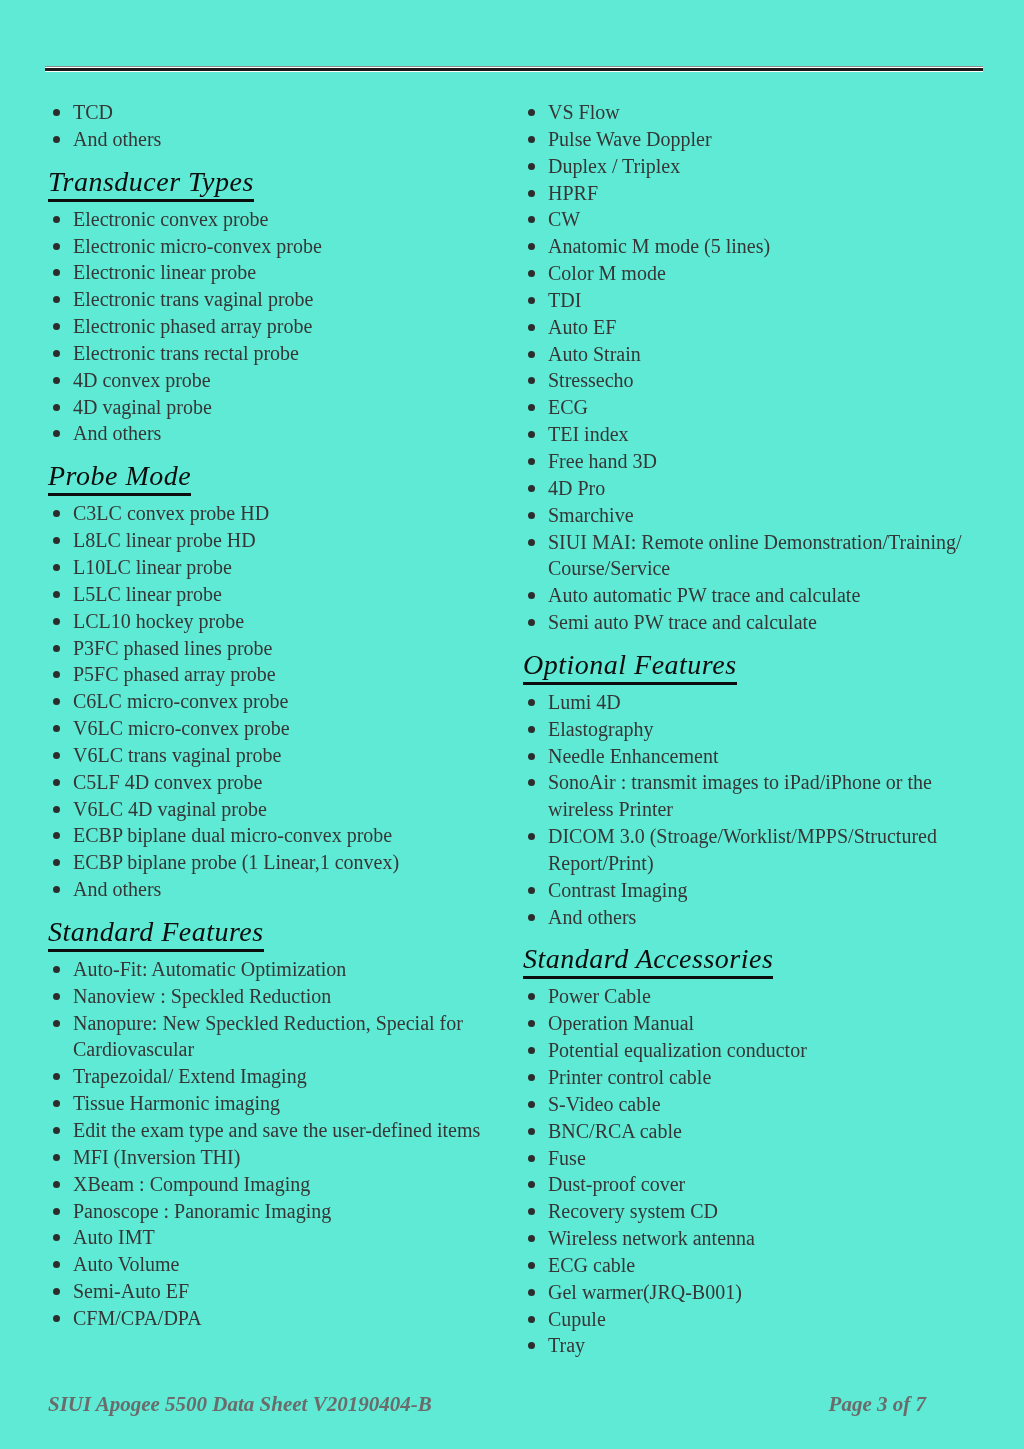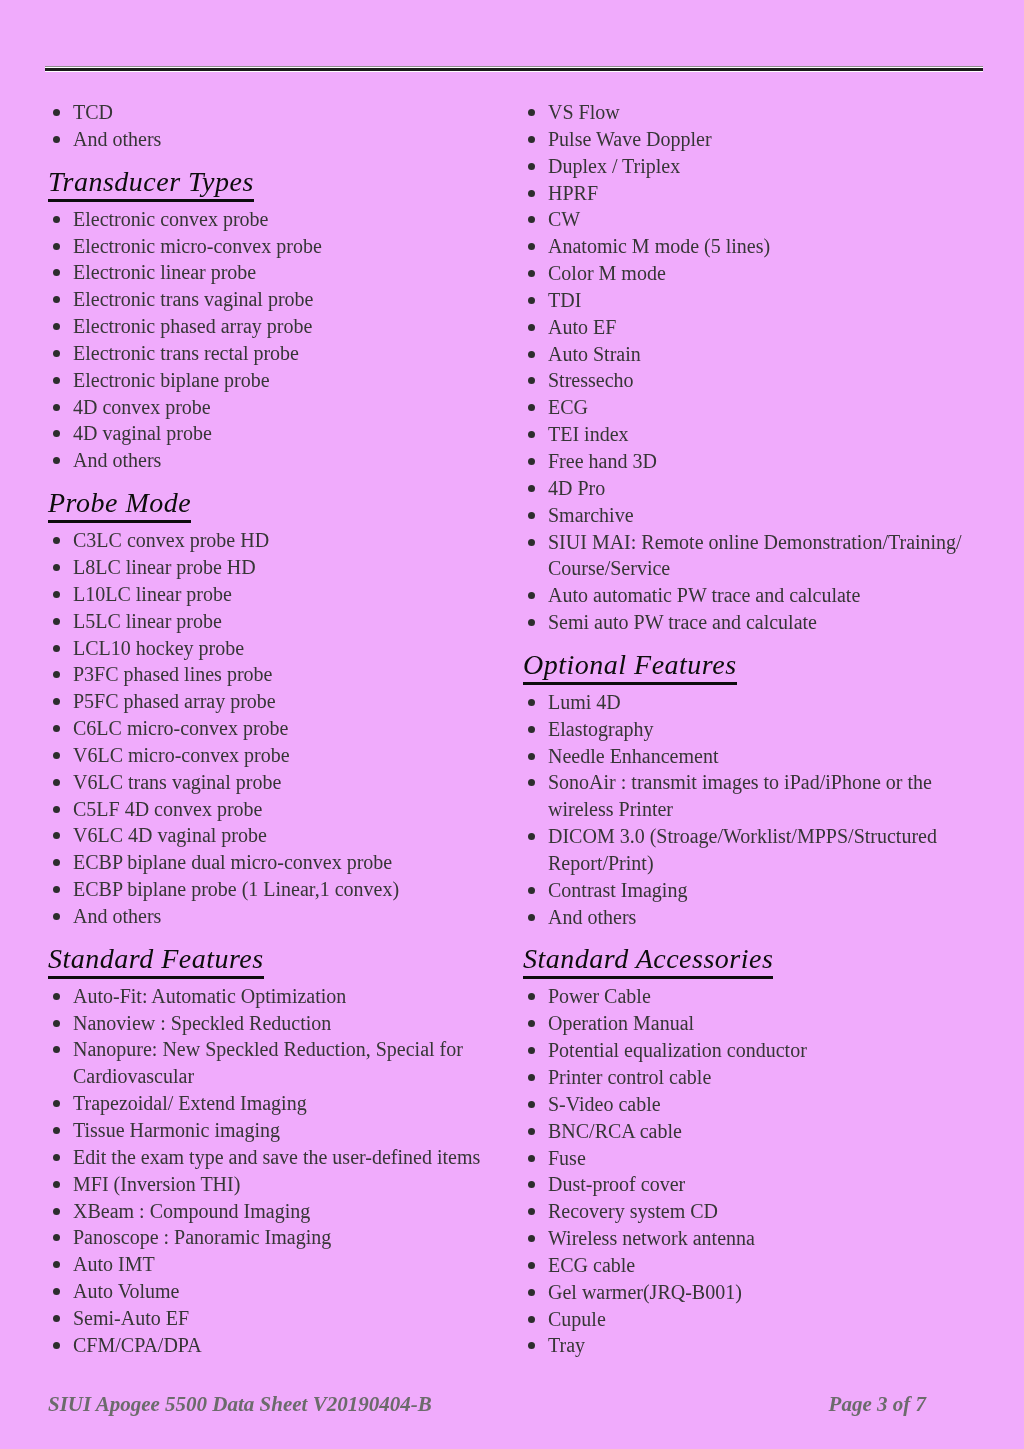--- a/index.html
+++ b/index.html
@@ -1,19 +1,19 @@
 <!DOCTYPE html>
 <html><head>
 <meta charset="utf-8">
 <style>
   html, body { margin:0; padding:0; background:#ffffff; }
   .page {
     position:relative;
     width:1024px; height:1449px;
-    background:#f0abfc;
+    background:#5eead4;
     font-family:"Liberation Serif", serif;
     overflow:hidden;
   }
   .top-rule {
     position:absolute; left:45px; top:66px;
     width:938px; height:6px;
     background:linear-gradient(#8d8d8d 0 1px, #fdfdfd 1px 2px, #1a1a1a 2px 5px, #fdfdfd 5px 6px);
   }
   .col { position:absolute; top:99px; }
   .col-left  { left:48px;  width:472px; }
@@ -67,21 +67,20 @@
           <li>And others</li>
         </ul>
         <h2><span class="hl">Transducer Types</span></h2>
         <ul>
           <li>Electronic convex probe</li>
           <li>Electronic micro-convex probe</li>
           <li>Electronic linear probe</li>
           <li>Electronic trans vaginal probe</li>
           <li>Electronic phased array probe</li>
           <li>Electronic trans rectal probe</li>
-          <li>Electronic biplane probe</li>
           <li>4D convex probe</li>
           <li>4D vaginal probe</li>
           <li>And others</li>
         </ul>
         <h2><span class="hl">Probe Mode</span></h2>
         <ul>
           <li>C3LC convex probe HD</li>
           <li>L8LC linear probe HD</li>
           <li>L10LC linear probe</li>
           <li>L5LC linear probe</li>

